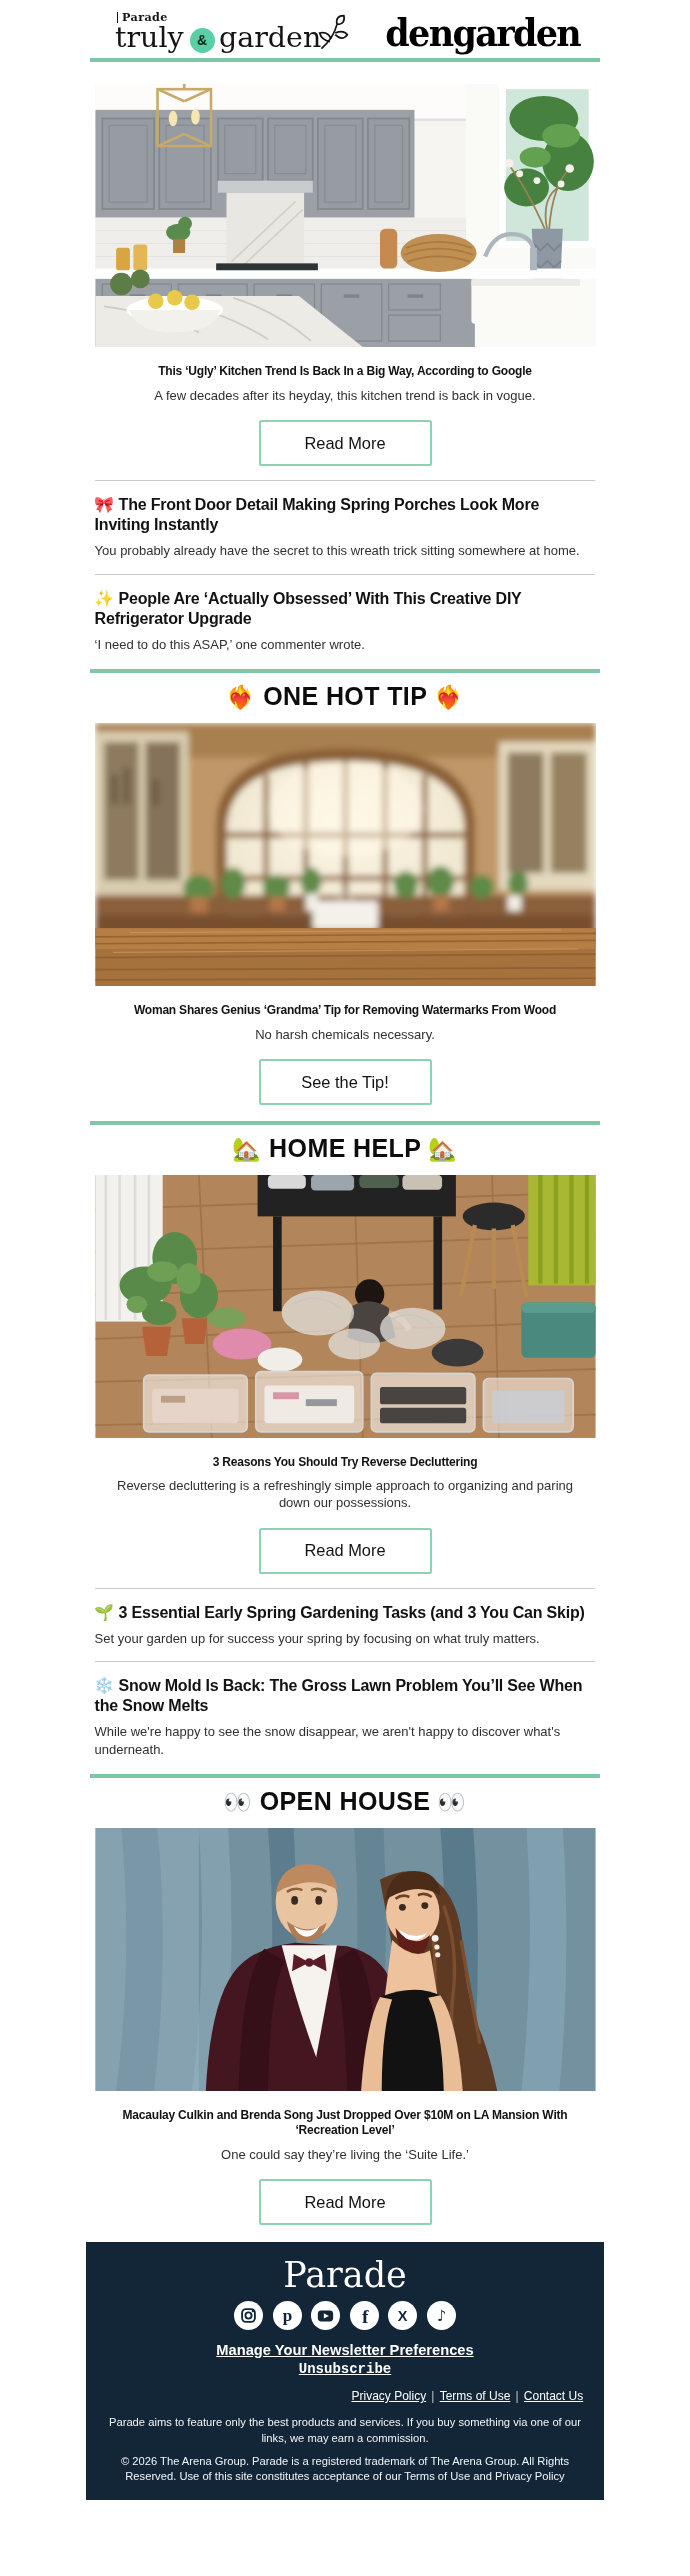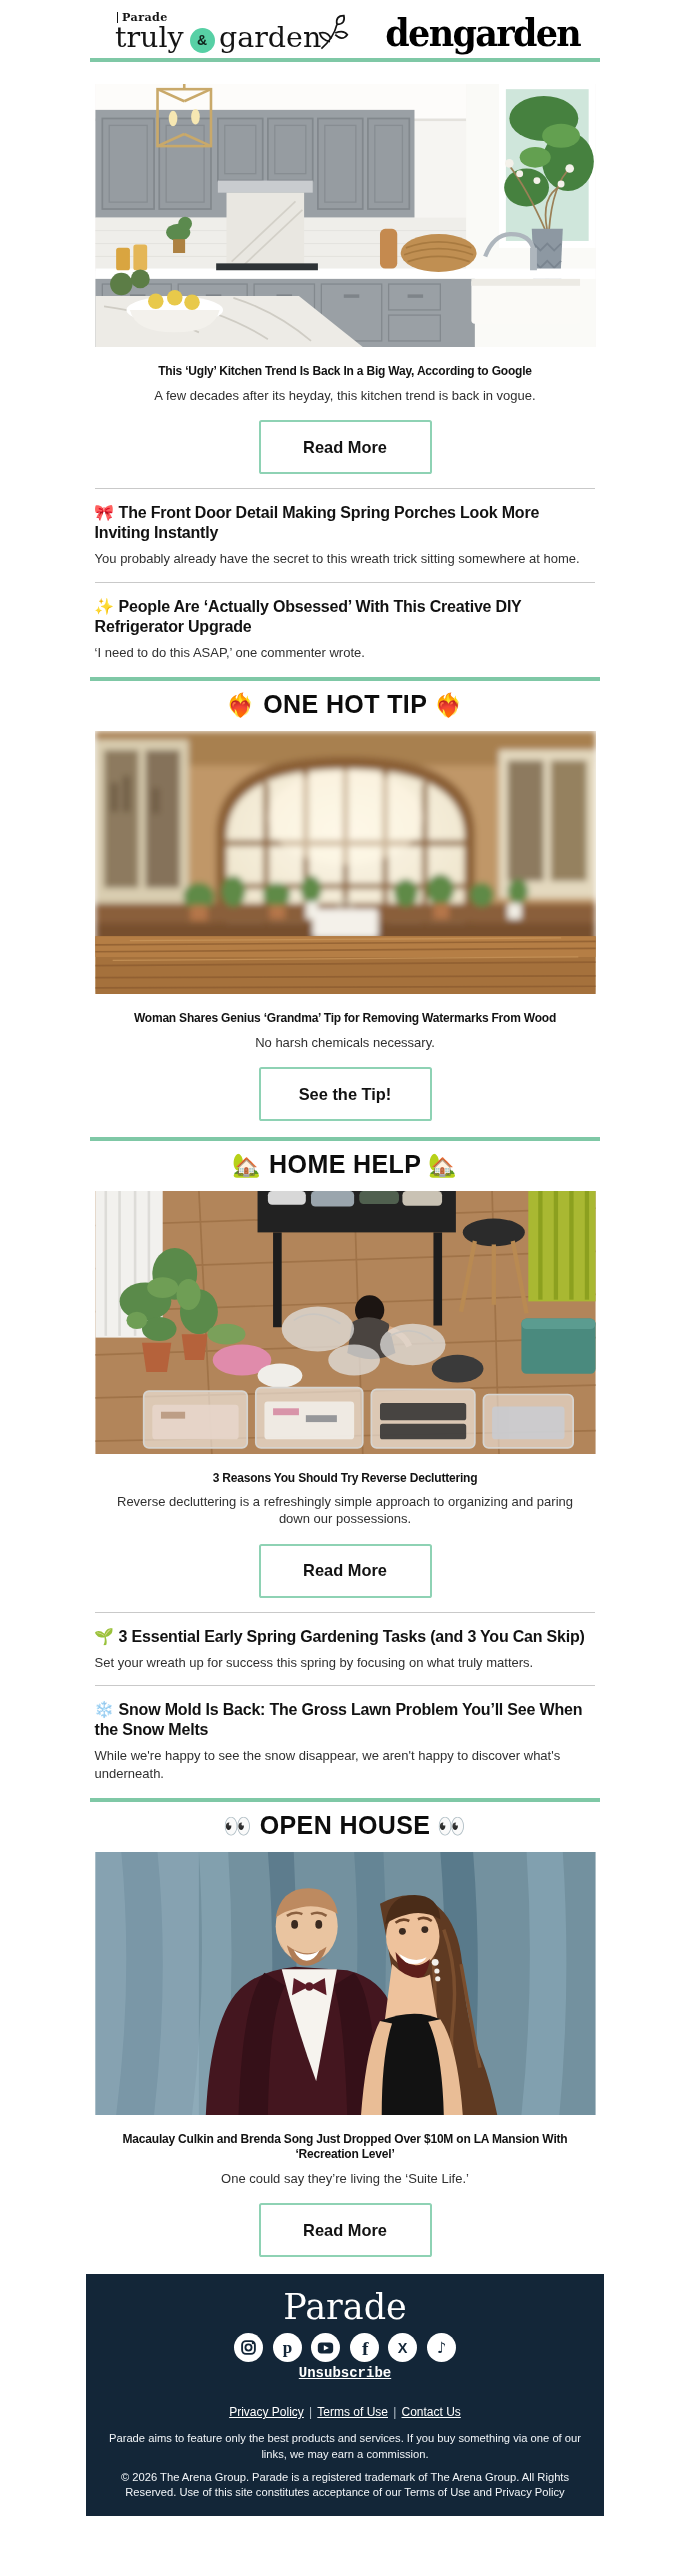--- a/index.html
+++ b/index.html
@@ -21,39 +21,39 @@
     font-size:14px; font-weight:bold; color:#10241c; margin:3.5px 4.3px 0 6px; font-family:"Liberation Sans",sans-serif;}
   .sprig { margin-left:-5.2px; margin-top:-12px; }
   .dengarden { font-family:"DejaVu Serif",serif; font-weight:bold; font-size:35px; letter-spacing:-1.7px; color:#000; transform:scaleY(1.08); }
   .teal-rule { height:3.5px; background:#7fc8a6; margin:0 4.3px; }
 
   
   .photo { display:block; margin:22.4px auto 0; }
   .photo-tight { margin-top:12px; }
   .story-h { font-size:12px; font-weight:bold; line-height:1.25; text-align:center; color:#121212; margin:17.3px 7px 0; letter-spacing:-0.2px; }
   .story-sub { font-size:13px; color:#303030; text-align:center; line-height:1.3; margin:8.6px 21px 0; }
-  .btn { display:flex; align-items:center; justify-content:center; width:173px; height:54px; margin:15.5px auto 0;
-    border:2.6px solid #8ed2b4; border-radius:2.6px; background:#fff; font-size:16.4px; font-weight:bold; color:#121212;
+  .btn { display:flex; align-items:center; justify-content:center; width:173px; height:46px; margin:15.5px auto 0;
+    border:2.6px solid #8ed2b4; border-radius:2.6px; background:#fff; font-size:16.4px; font-weight:normal; color:#121212;
     text-decoration:none; cursor:pointer; }
   .rule { border:none; border-top:0.9px solid #c9c9c9; margin:14px 8.6px 0; }
   .brief { padding:0 8.6px; }
   .brief-h { font-size:16px; font-weight:bold; line-height:1.25; color:#121212; margin:14px 0 0; letter-spacing:-0.2px; }
   .brief-sub { font-size:13px; color:#303030; line-height:1.35; margin:7px 0 0; }
   .teal-bar { height:4.3px; background:#7fc8a6; margin:15.5px 4.3px 0; }
   .section-h { font-size:25px; font-weight:bold; text-align:center; margin:8.6px 0 0; letter-spacing:0.4px; color:#0d0d0d; }
   .section-h .emo { font-size:23px; }
 
   
   .footer { background:#132638; margin-top:17.3px; padding:15.5px 17.3px; text-align:center; color:#ffffff; }
   .f-logo { font-family:"DejaVu Serif",serif; font-size:35px; line-height:1; color:#ffffff; }
   .soc-row { display:flex; justify-content:center; gap:9.5px; margin-top:8.6px; }
   .soc { width:29px; height:29px; display:inline-block; cursor:pointer; }
   .f-manage { display:inline-block; margin-top:12px; font-size:14.7px; font-weight:bold; color:#fff; text-decoration:underline; }
   .f-unsub { display:inline-block; margin-top:3px; font-family:"Liberation Mono",monospace; font-size:14px; font-weight:bold; color:#fff; text-decoration:underline; }
-  .f-links { margin-top:24px; font-size:12px; color:#e8edf2; }
+  .f-links { margin-top:12px; font-size:12px; color:#e8edf2;text-align:right; }
   .f-links a { color:#ffffff; text-decoration:underline; margin:0 3.5px; }
   .f-links .sep { color:#b9c4cd; margin:0 1.7px; }
   .f-text { font-size:11.2px; line-height:1.35; color:#f2f5f8; max-width:476px; margin:12px auto 0; }
   .f-text.copy { margin-top:8.6px; }
 </style>
 </head>
 <body>
 
 <div class="email">
 
@@ -439,21 +439,21 @@
     </g>
   </svg>
   <h2 class="story-h">3 Reasons You Should Try Reverse Decluttering</h2>
   <p class="story-sub">Reverse decluttering is a refreshingly simple approach to organizing and paring down our possessions.</p>
   <a class="btn">Read More</a>
 
   <hr class="rule">
 
   <div class="brief">
     <h3 class="brief-h"><span>🌱</span> <span>3 Essential Early Spring Gardening Tasks (and 3 You Can Skip)</span></h3>
-    <p class="brief-sub">Set your wreath up for success this spring by focusing on what truly matters.</p>
+    <p class="brief-sub">Set your garden up for success your spring by focusing on what truly matters.</p>
   </div>
 
   <hr class="rule">
 
   <div class="brief">
     <h3 class="brief-h"><span>❄️</span> <span>Snow Mold Is Back: The Gross Lawn Problem You’ll See When the Snow Melts</span></h3>
     <p class="brief-sub">While we're happy to see the snow disappear, we aren't happy to discover what's underneath.</p>
   </div>
 
   <div class="teal-bar"></div>
@@ -563,20 +563,21 @@
           <text x="17" y="23.5" text-anchor="middle" font-family="Liberation Sans, sans-serif" font-size="17" font-weight="bold" fill="#132638">X</text>
           </svg>
       </span>
       <span class="soc">
         <svg width="29" height="29" viewBox="0 0 34 34">
             <circle cx="17" cy="17" r="17" fill="#ffffff"></circle>
           <text x="17.5" y="24" text-anchor="middle" font-family="DejaVu Sans, sans-serif" font-size="18" font-weight="bold" fill="#132638">♪</text>
           </svg>
       </span>
     </div>
+    <div><a class="f-manage">Manage Your Newsletter Preferences</a></div>
     <div><a class="f-unsub">Unsubscribe</a></div>
     <div class="f-links">
       <a>Privacy Policy</a><span class="sep">|</span><a>Terms of Use</a><span class="sep">|</span><a>Contact Us</a>
     </div>
     <p class="f-text">Parade aims to feature only the best products and services. If you buy something via one of our links, we may earn a commission.</p>
     <p class="f-text copy">© 2026 The Arena Group. Parade is a registered trademark of The Arena Group. All Rights Reserved. Use of this site constitutes acceptance of our Terms of Use and Privacy Policy</p>
   </footer>
 
 </div>
 

